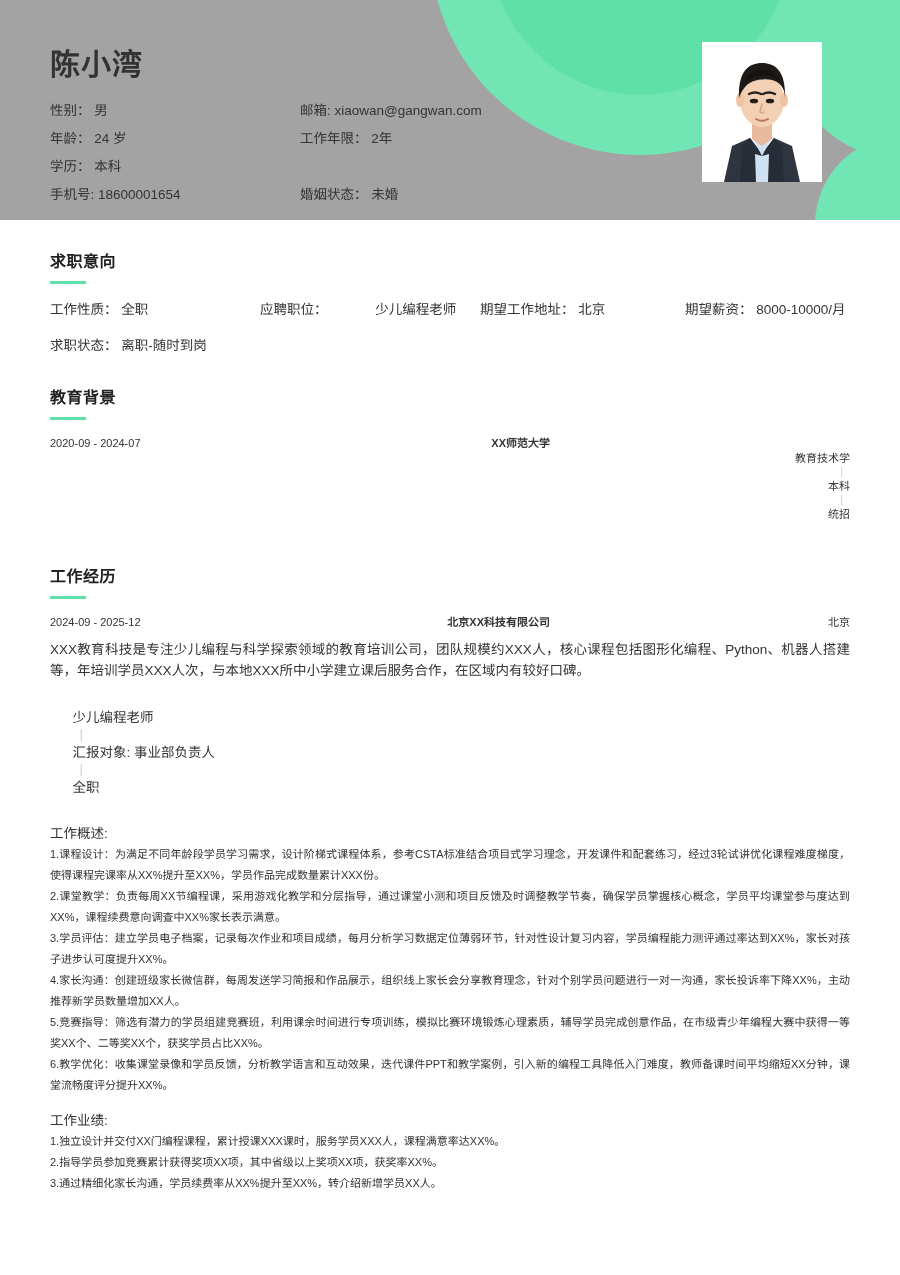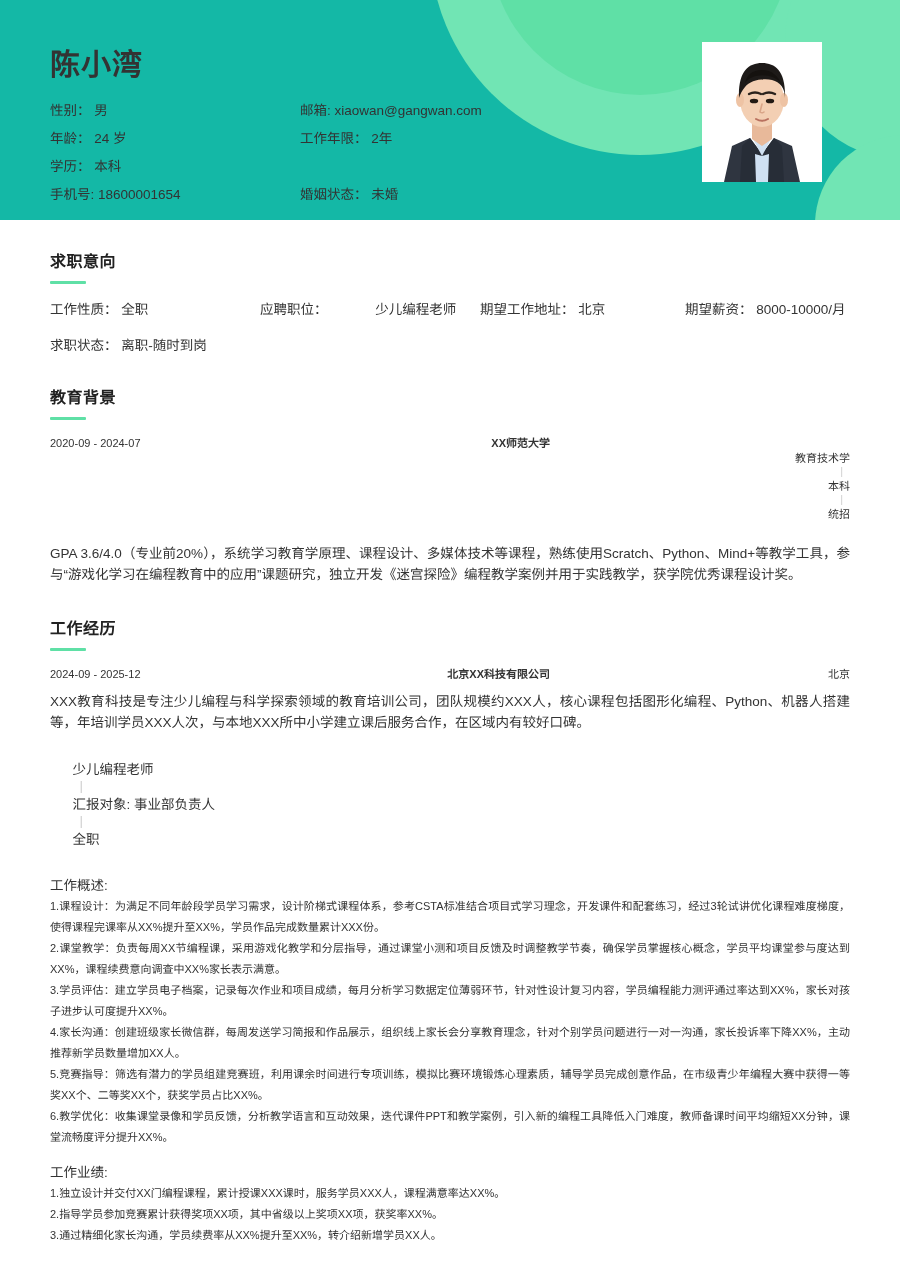--- a/index.html
+++ b/index.html
@@ -16,21 +16,21 @@
     min-height: 1275px;
     position: relative;
     overflow: hidden;
   }
 
   
   .header {
     position: relative;
     width: 900px;
     height: 220px;
-    background: #14b8a6;
+    background: #a3a3a3;
     overflow: hidden;
   }
   .header-deco {
     position: absolute;
     inset: 0;
     width: 900px;
     height: 220px;
     pointer-events: none;
   }
   .header-inner {
@@ -307,21 +307,20 @@
       <div class="entry-org">XX师范大学</div>
       <div class="entry-right">
         <span>教育技术学</span>
         <span class="meta-sep">|</span>
         <span>本科</span>
         <span class="meta-sep">|</span>
         <span>统招</span>
       </div>
     </div>
 
-    <div class="paragraph">GPA 3.6/4.0（专业前20%），系统学习教育学原理、课程设计、多媒体技术等课程，熟练使用Scratch、Python、Mind+等教学工具，参与“游戏化学习在编程教育中的应用”课题研究，独立开发《迷宫探险》编程教学案例并用于实践教学，获学院优秀课程设计奖。</div>
   </div>
 
   <div class="section">
     <div class="section-title">工作经历</div>
     <div class="section-rule"></div>
 
     <div class="entry-line">
       <div class="entry-date">2024-09 - 2025-12</div>
       <div class="entry-org">北京XX科技有限公司</div>
       <div class="entry-right">北京</div>

